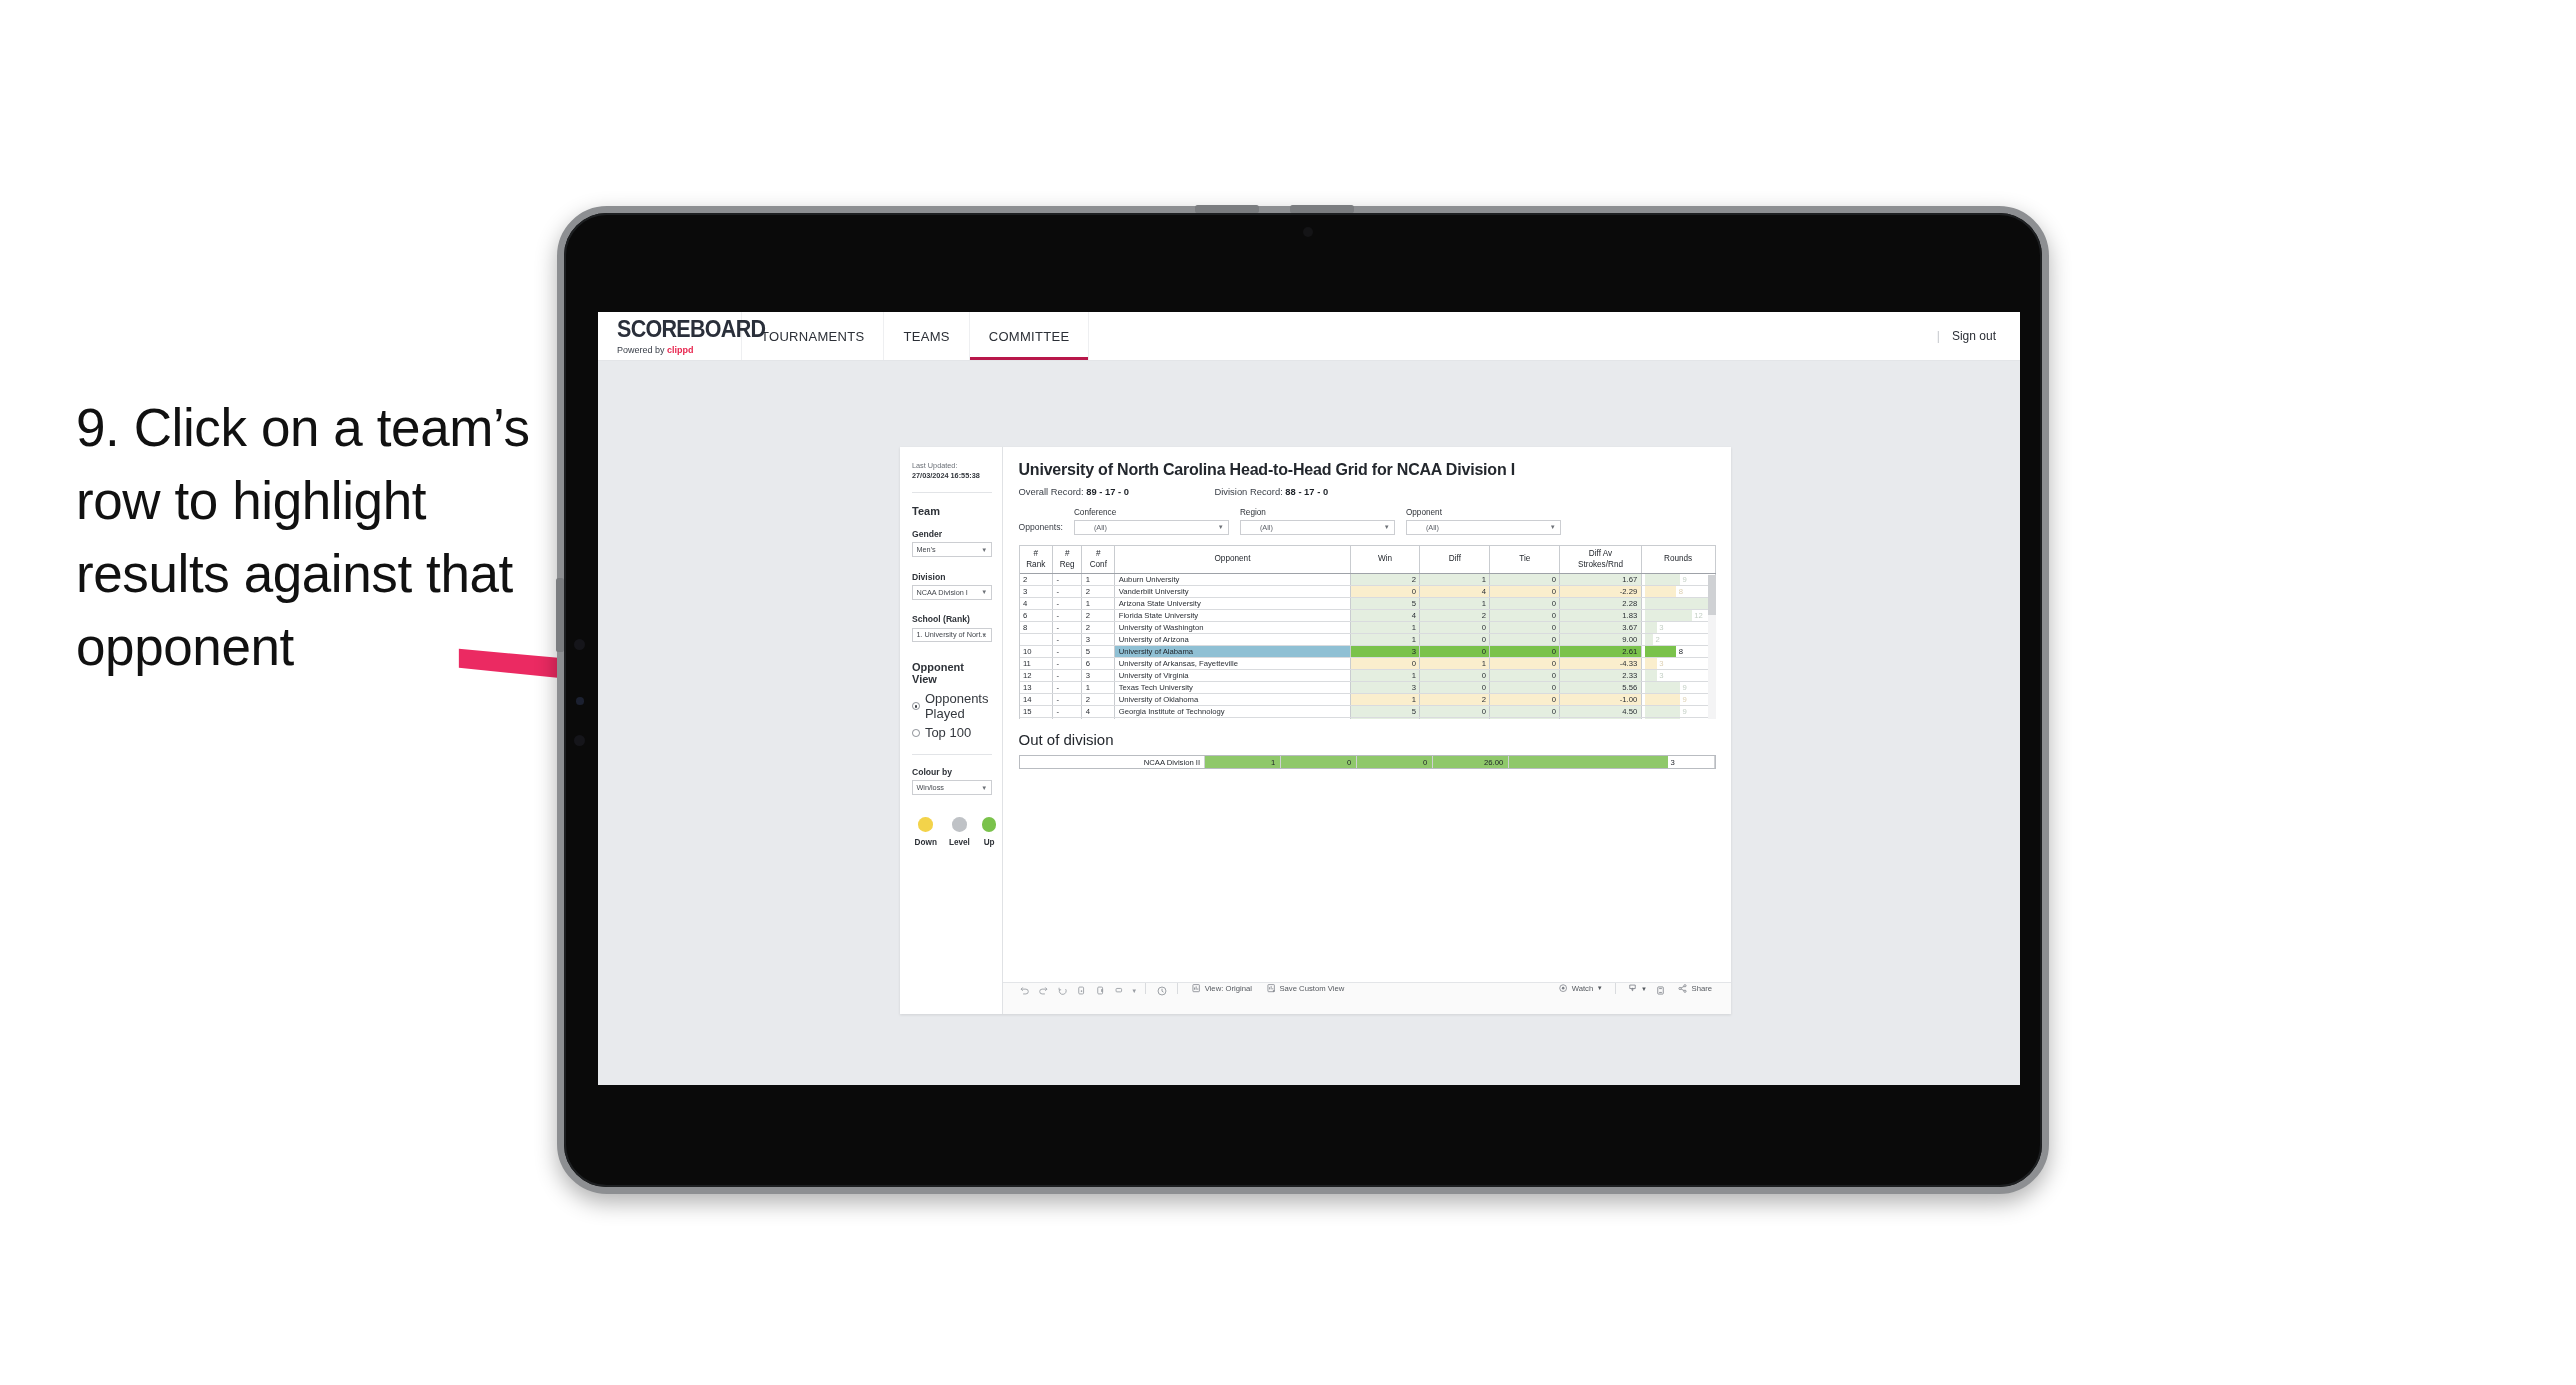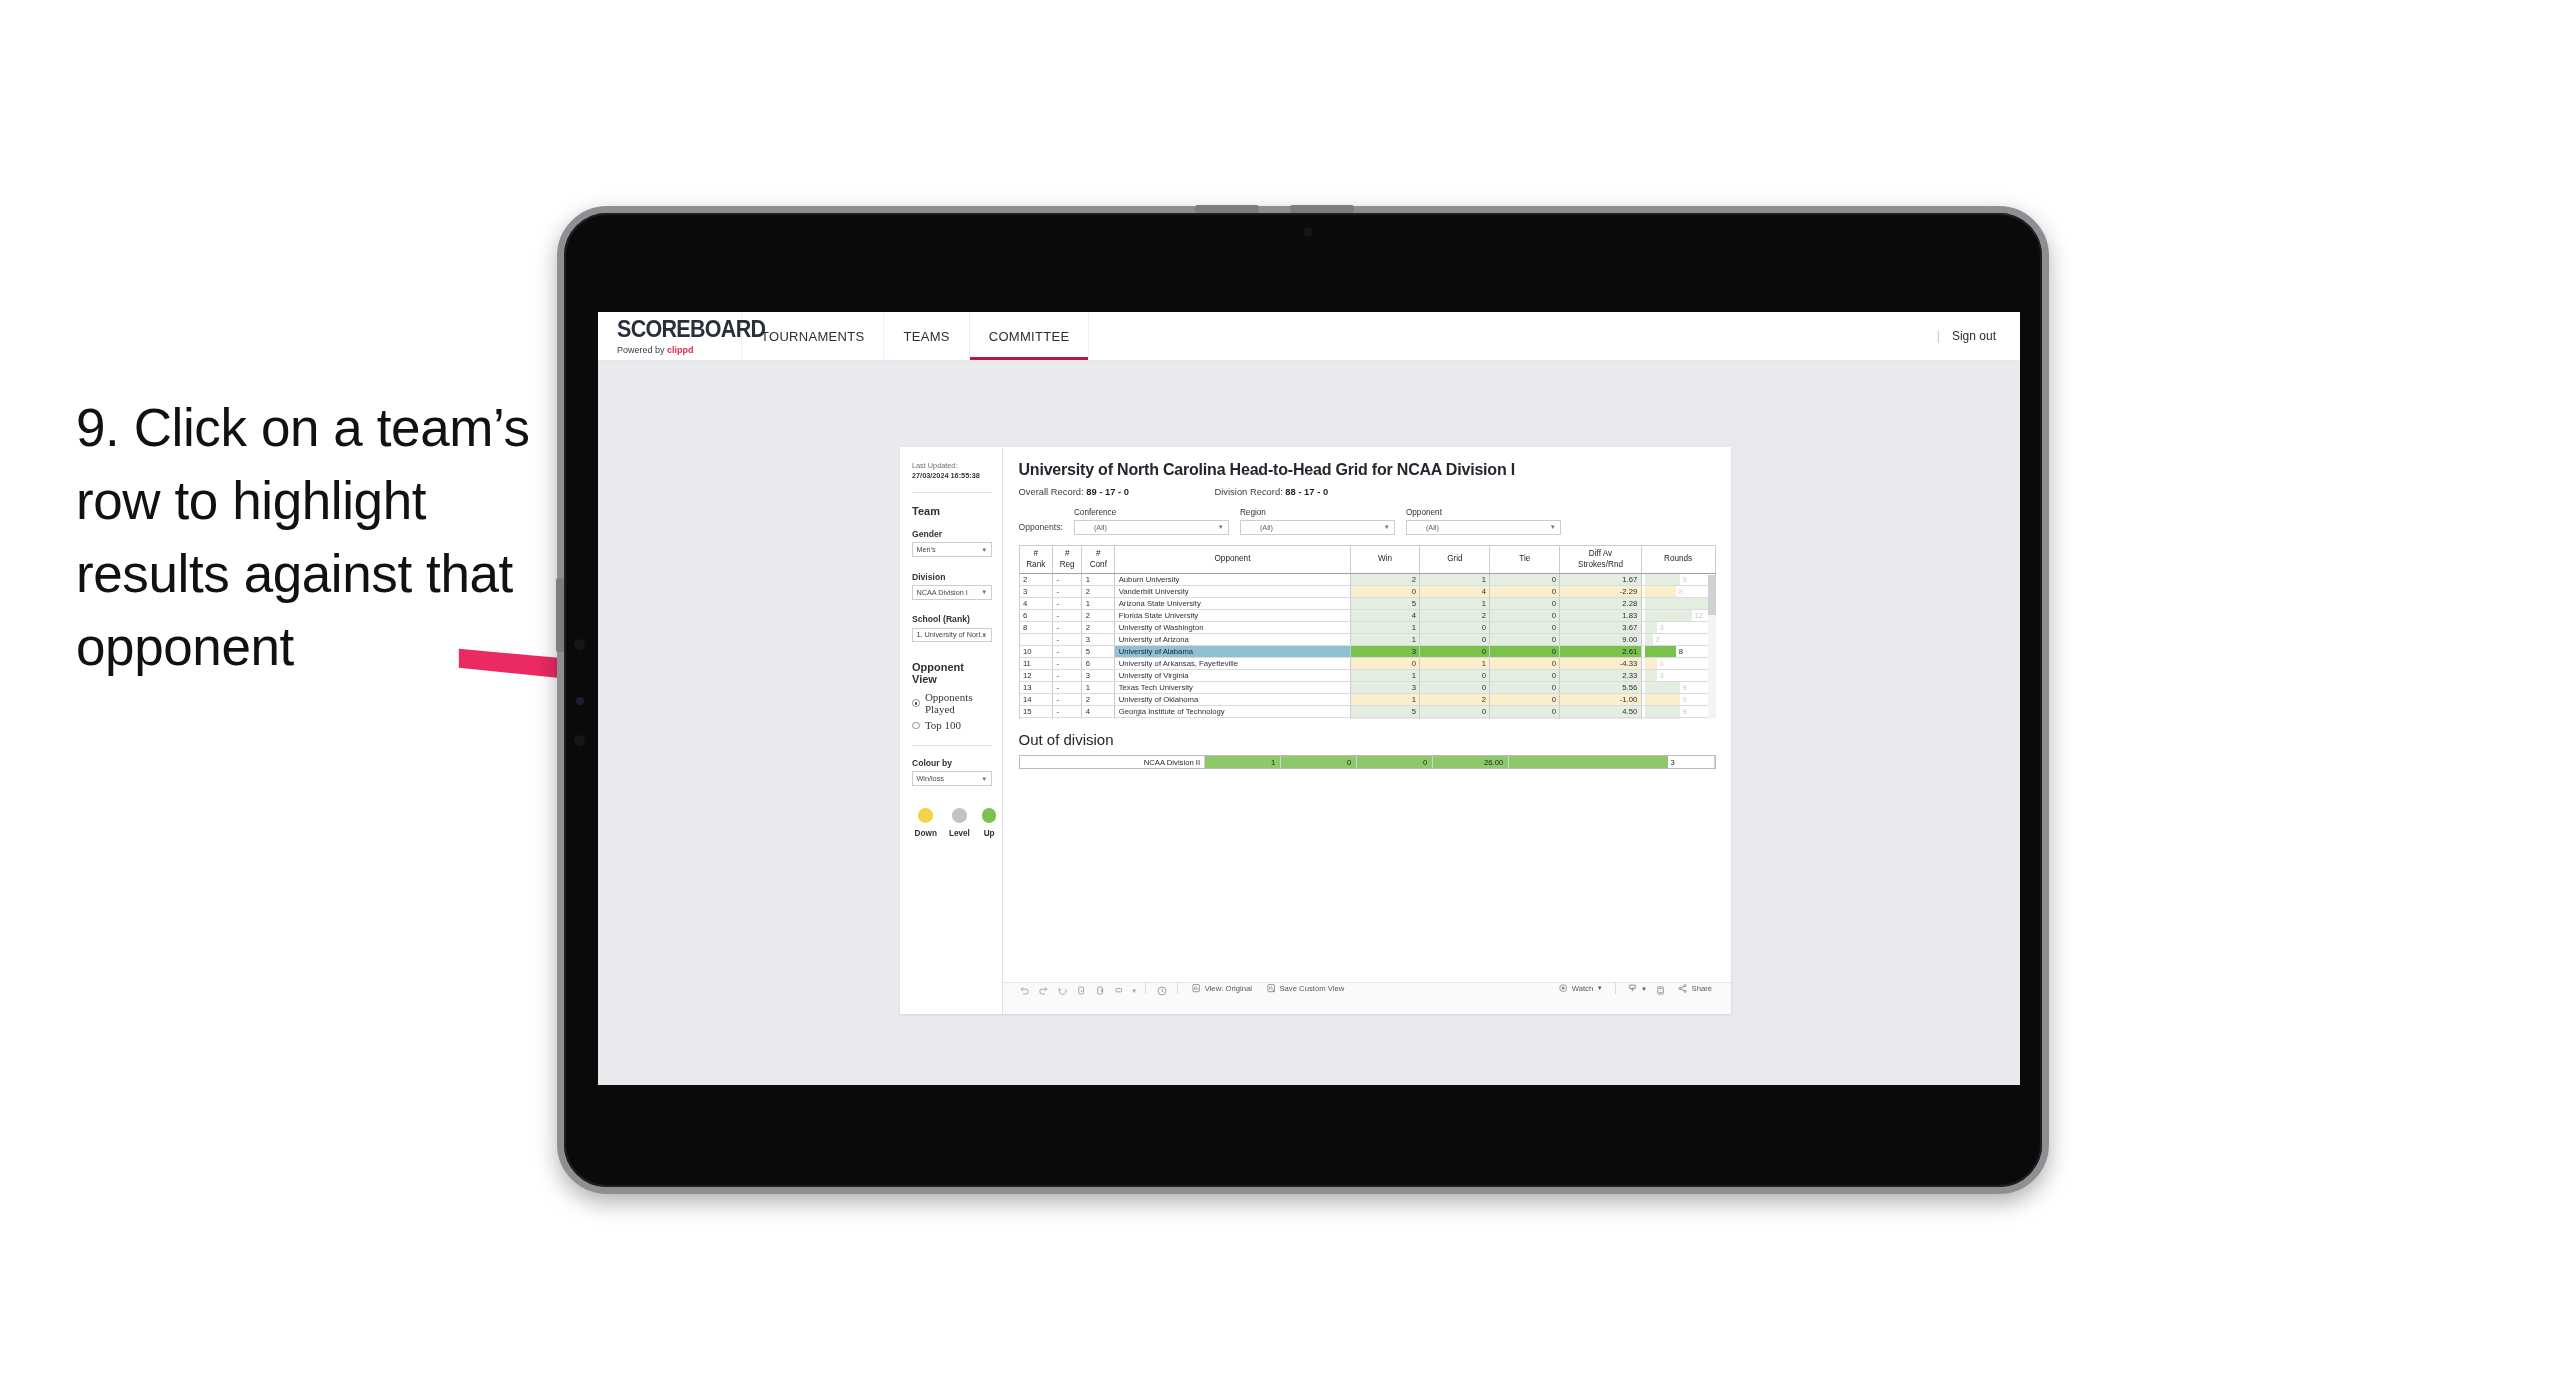--- a/index.html
+++ b/index.html
@@ -227,21 +227,21 @@
     position: relative;
   }
   .radio.checked::after {
     content:"";
     position: absolute;
     left: 1.7px; top: 1.7px;
     width: 2.6px; height: 2.6px;
     border-radius: 50%;
     background: #3a3e44;
   }
-  .radio-label { font-size: 11px; color: #34383e; font-family: Liberation Serif, serif; }
+  .radio-label { font-size: 13px; color: #34383e; }
   #legend {
     display: flex;
     gap: 12px;
     margin-top: 22px;
     padding-left: 2.6px;
   }
   .legend-item { text-align: center; width: 27.5px; }
   .legend-dot {
     width: 14.6px; height: 14.6px;
     border-radius: 50%;
@@ -588,21 +588,21 @@
                   <th class="c-reg">
                     <span>#</span><br>
                     <span>Reg</span>
                   </th>
                   <th class="c-conf">
                     <span>#</span><br>
                     <span>Conf</span>
                   </th>
                   <th class="c-opp">Opponent</th>
                   <th class="c-num" style="text-align:center">Win</th>
-                  <th class="c-num" style="text-align:center">Grid</th>
+                  <th class="c-num" style="text-align:center">Diff</th>
                   <th class="c-num" style="text-align:center">Tie</th>
                   <th class="c-diff" style="text-align:center">
                     <span>Diff Av</span><br>
                     <span>Strokes/Rnd</span>
                   </th>
                   <th class="c-rnd" style="text-align:center">Rounds</th>
                 </tr>
               </thead>
               <tbody id="tbody">
                   <tr>

